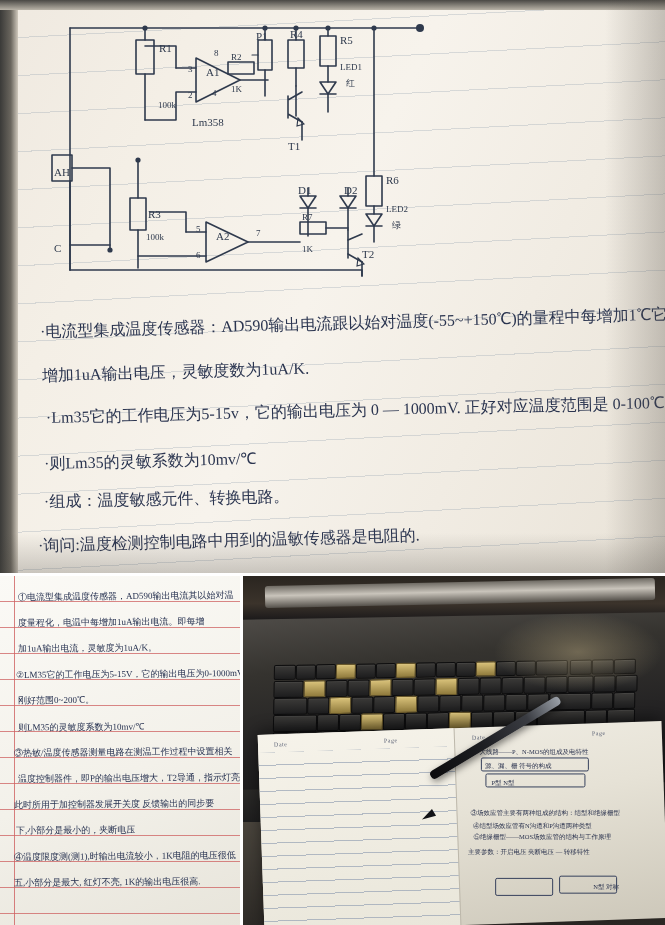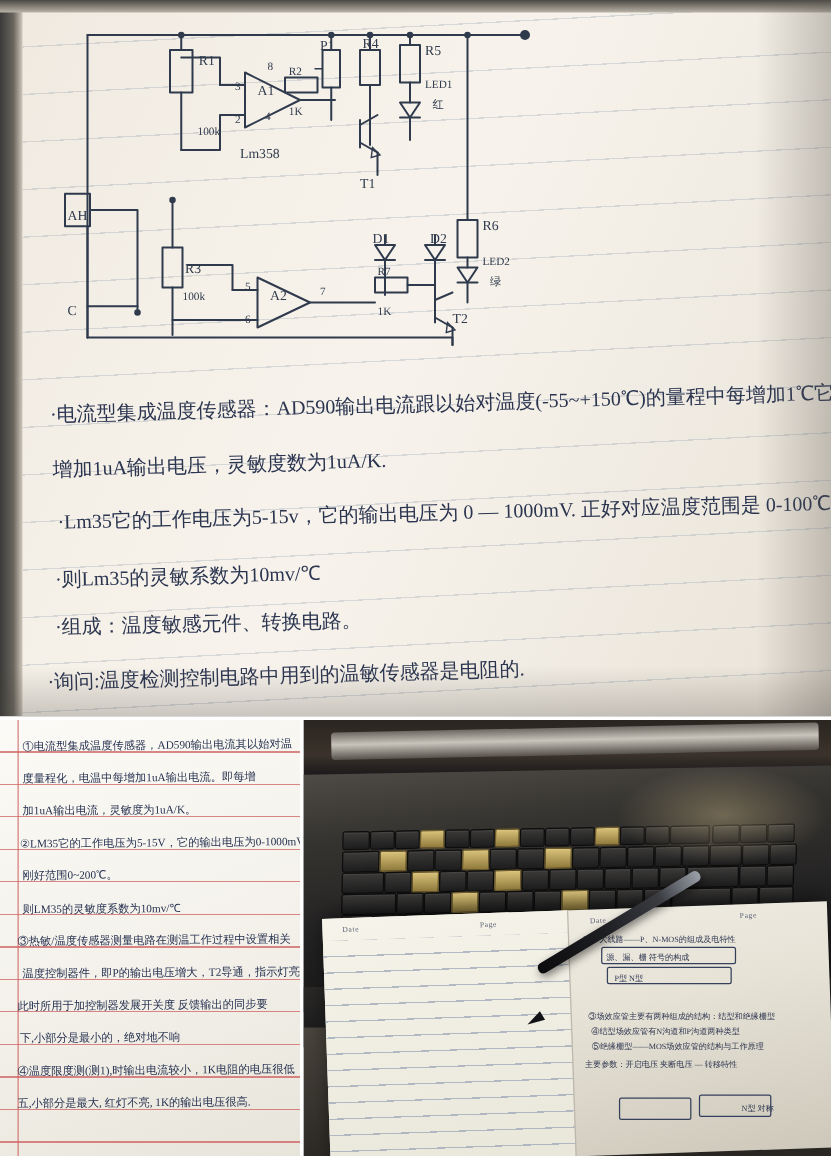--- a/index.html
+++ b/index.html
@@ -355,21 +355,21 @@
 
     <div class="bl-line" style="left:18px; top:14px;  transform:rotate(-0.6deg);">①电流型集成温度传感器，AD590输出电流其以始对温</div>
     <div class="bl-line" style="left:18px; top:40px;  transform:rotate(-0.5deg);">度量程化，电温中每增加1uA输出电流。即每增</div>
     <div class="bl-line" style="left:18px; top:66px;  transform:rotate(-0.4deg);">加1uA输出电流，灵敏度为1uA/K。</div>
     <div class="bl-line" style="left:16px; top:92px;  transform:rotate(-0.5deg);">②LM35它的工作电压为5-15V，它的输出电压为0-1000mV</div>
     <div class="bl-line" style="left:18px; top:118px; transform:rotate(-0.4deg);">刚好范围0~200℃。</div>
     <div class="bl-line" style="left:18px; top:144px; transform:rotate(-0.4deg);">则LM35的灵敏度系数为10mv/℃</div>
     <div class="bl-line" style="left:14px; top:170px; transform:rotate(-0.5deg);">③热敏/温度传感器测量电路在测温工作过程中设置相关</div>
     <div class="bl-line" style="left:18px; top:196px; transform:rotate(-0.4deg);">温度控制器件，即P的输出电压增大，T2导通，指示灯亮</div>
     <div class="bl-line" style="left:14px; top:222px; transform:rotate(-0.5deg);">此时所用于加控制器发展开关度 反馈输出的同步要</div>
-    <div class="bl-line" style="left:16px; top:248px; transform:rotate(-0.4deg);">下,小部分是最小的，绝对地不响</div>
+    <div class="bl-line" style="left:16px; top:248px; transform:rotate(-0.4deg);">下,小部分是最小的，夹断电压</div>
     <div class="bl-line" style="left:14px; top:274px; transform:rotate(-0.5deg);">④温度限度测(测1),时输出电流较小，1K电阻的电压很低</div>
     <div class="bl-line" style="left:14px; top:300px; transform:rotate(-0.4deg);">五,小部分是最大, 红灯不亮, 1K的输出电压很高.</div>
   </div>
 
   <div class="gap-v"></div>
 
   <div class="photo-br">
     <div class="br-wall"></div>
     <div class="br-screen-edge"></div>
     <div class="br-laptop"></div>

